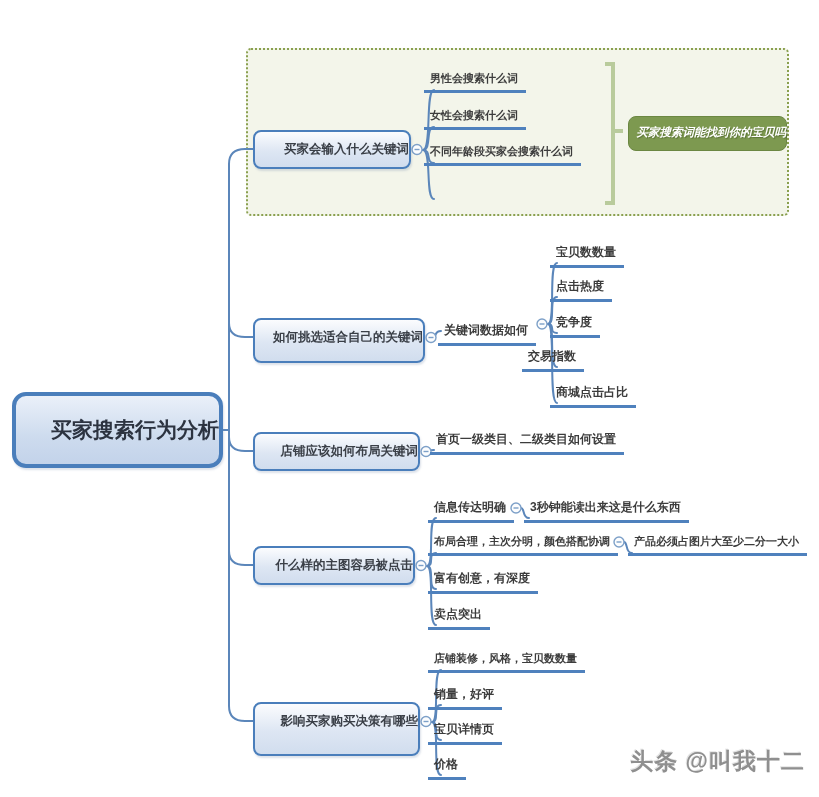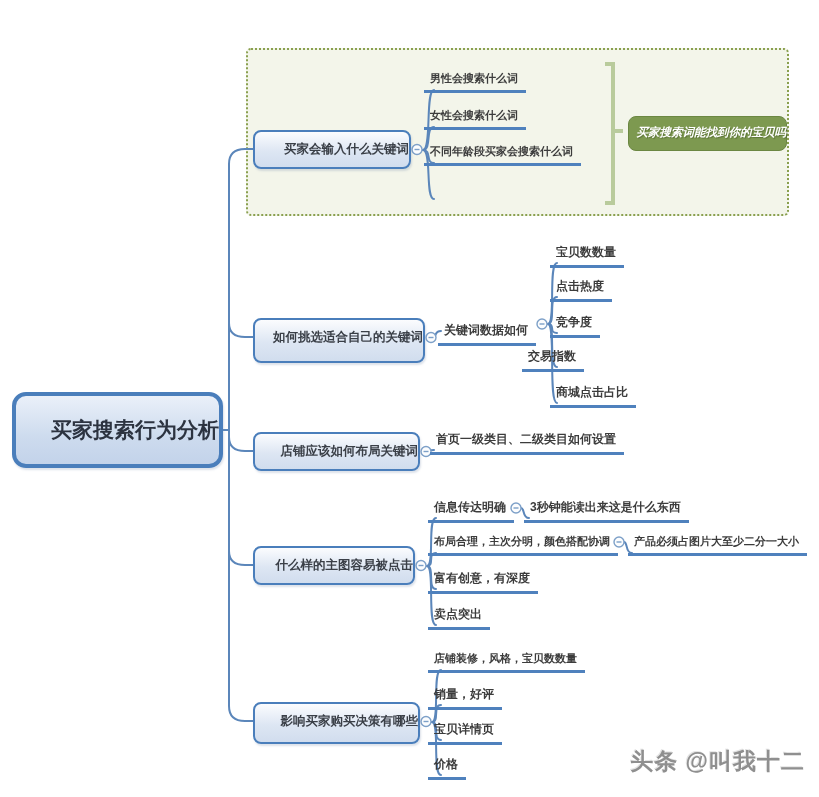--- a/index.html
+++ b/index.html
@@ -163,21 +163,21 @@
   <div class="node" style="left:253px;top:546px;width:162px;height:39px">
     <div class="inner">什么样的主图容易被点击</div>
   </div>
   <div class="leaf" style="left:428px;top:497px">信息传达明确</div>
   <div class="leaf" style="left:524px;top:497px">3秒钟能读出来这是什么东西</div>
   <div class="leaf small" style="left:628px;top:532px">产品必须占图片大至少二分一大小</div>
   <div class="leaf small" style="left:428px;top:532px">布局合理，主次分明，颜色搭配协调</div>
   <div class="leaf" style="left:428px;top:568px">富有创意，有深度</div>
   <div class="leaf" style="left:428px;top:604px">卖点突出</div>
 
-  <div class="node" style="left:253px;top:702px;width:167px;height:42px">
+  <div class="node" style="left:253px;top:702px;width:167px;height:54px">
     <div class="inner">影响买家购买决策有哪些</div>
   </div>
   <div class="leaf small" style="left:428px;top:649px">店铺装修，风格，宝贝数数量</div>
   <div class="leaf" style="left:428px;top:684px">销量，好评</div>
   <div class="leaf" style="left:428px;top:719px">宝贝详情页</div>
   <div class="leaf" style="left:428px;top:754px">价格</div>
 
   <div class="watermark">头条 @叫我十二</div>
 
 </div>

